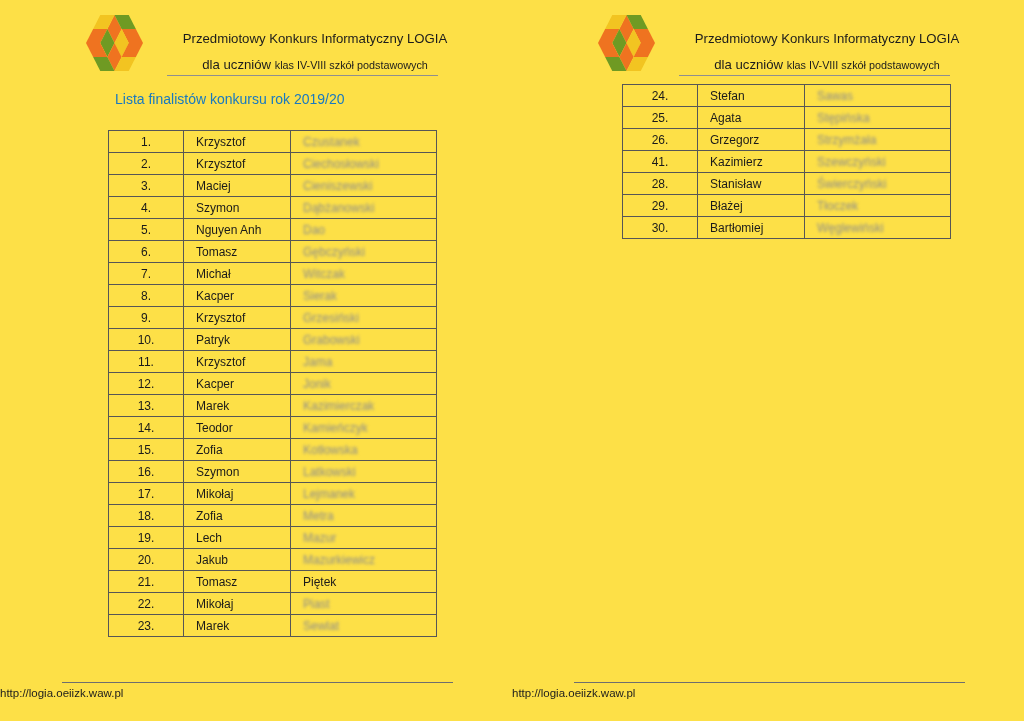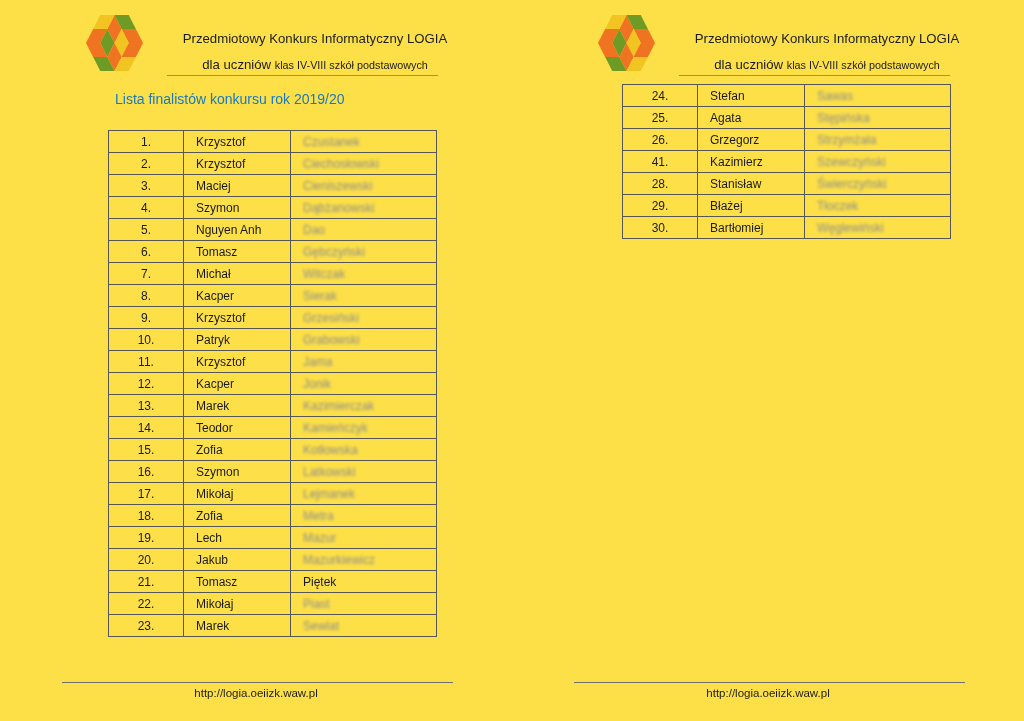--- a/index.html
+++ b/index.html
@@ -23,21 +23,21 @@
   table.tbl { position:absolute; left:108px; top:130px; border-collapse:collapse; table-layout:fixed; }
   .page-2 table.tbl { left:110px; top:84px; }
   table.tbl td { border:1px solid #565656; height:22px; font-size:12px; color:#1a1a1a;
                  vertical-align:middle; overflow:hidden; white-space:nowrap; }
   td.c-num   { width:75px;  text-align:center; }
   td.c-first { width:107px; padding-left:12px;margin-top:21px; }
   td.c-last  { width:146px; padding-left:12px; }
   .blur { color:#8c8c8c; filter:blur(1.7px); }
 
   .ftr-line { position:absolute; left:62px; top:682px; width:391px; height:1px; background:#6e6e6e; }
-  .ftr-url  { position:absolute; left:0; top:687px; width:512px; text-align:center; font-size:11.5px; color:#1c1c1c; }
+  .ftr-url  { position:absolute; left:0; top:687px; width:512px; text-align:left; font-size:11.5px; color:#1c1c1c; }
 </style>
 </head>
 <body>
 
 <div class="canvas">
 
   <div class="page page-1">
     <svg class="logo" width="57" height="56" viewBox="-2 -1.732 4 3.464" preserveAspectRatio="none">
       <polygon points="0,-1.732 0.5,-0.866 0,0 -0.5,-0.866" fill="#ef7320"></polygon>
       <polygon points="-1,-1.732 0,-1.732 -0.5,-0.866 -1.5,-0.866" fill="#f2c421"></polygon>

